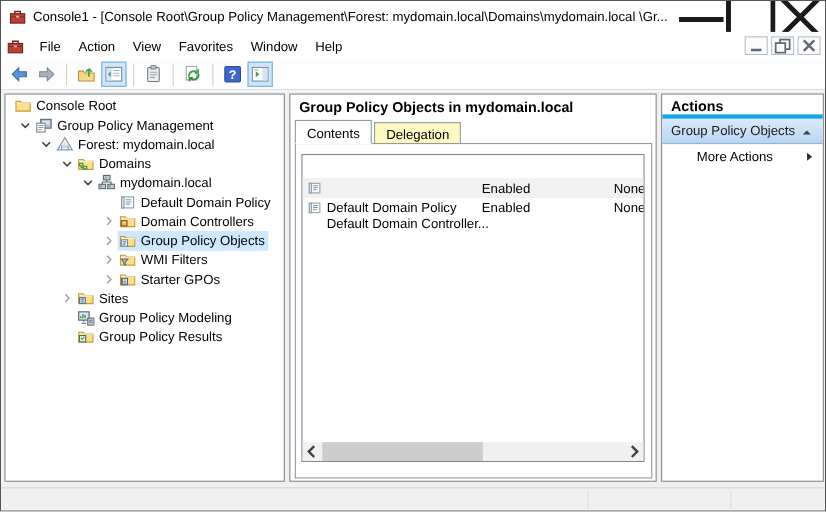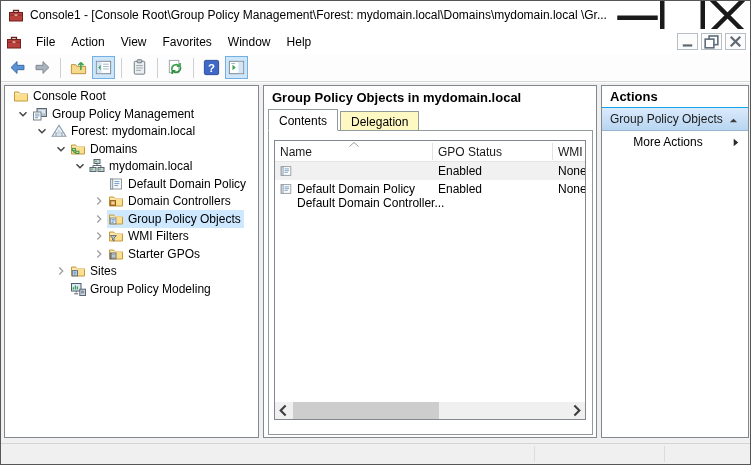--- a/index.html
+++ b/index.html
@@ -63,21 +63,21 @@
   .lv-row.alt{background:#f1f1f1;}
   .lv-cell{position:absolute;top:2px;font-size:12px;white-space:nowrap;}
   .lv-row-icon{position:absolute;left:4px;top:2px;width:14px;height:14px;}
   .lv-row-icon svg{width:14px;height:14px;display:block;}
   
   .hscroll{position:absolute;left:0;right:0;bottom:0;height:17px;background:#f0f0f0;}
   .hs-arrow{position:absolute;top:0;width:17px;height:17px;display:flex;align-items:center;justify-content:center;}
   .hs-arrow svg{width:10px;height:10px;}
   .hs-thumb{position:absolute;left:18px;top:0;width:146px;height:17px;background:#cdcdcd;}
   
-  .actions-title{height:22px;border-bottom:1px solid #0ea5e9;font-weight:bold;font-size:13px;padding:3px 0 0 8px;}
+  .actions-title{height:22px;border-bottom:4px solid #0ea5e9;font-weight:bold;font-size:13px;padding:3px 0 0 8px;}
   .actions-group{height:23px;background:linear-gradient(var(--abar-top,#dbeafc),var(--abar-bot,#b7d5f1));border-bottom:1px solid #98b5d1;position:relative;padding:4px 0 0 8px;font-size:12px;color:#1a1a1a;}
   .actions-group .tri{position:absolute;right:9px;top:7px;width:11px;height:11px;}
   .actions-more{height:22px;position:relative;text-align:center;padding:4px 20px 0 6px;font-size:12px;}
   .actions-more .tri{position:absolute;right:7px;top:6px;width:11px;height:11px;}
   .tri svg{width:100%;height:100%;display:block;}
   
   .statusbar{position:absolute;left:0;bottom:0;right:0;height:21px;background:#f0f0f0;border-top:1px solid #d4d4d4;}
   .sb-div{position:absolute;top:2px;bottom:2px;width:1px;background:#dcdcdc;}
   .icon{display:inline-block;}
   .icon svg{display:block;width:100%;height:100%;}
@@ -425,43 +425,44 @@
                   <rect x="1.5" y="2.5" width="9.5" height="7.5" fill="#dce9f5" stroke="#4f5d6b"></rect>
                   <path d="M3.4 8.4V6.2M5.4 8.4V4.4M7.4 8.4V5.4" stroke="#3da04b" stroke-width="1.3"></path>
                   <path d="M6.2 10v1.6M4.2 12.8h4" stroke="#4f5d6b"></path>
                   <rect x="9.8" y="8.2" width="5.7" height="6.3" fill="#cdd8e2" stroke="#5b6671"></rect>
                   <path d="M11 10.2h3.2M11 11.8h3.2" stroke="#68788a"></path>
                 </svg>
               </span>
               <span class="tree-label">Group Policy Modeling</span>
             </span>
           </div>
+          <div class="tree-row" style="top: 212px;">
+            <span class="tree-sel" style="left: 64px;">
+              <span class="tree-icon icon">
+                <svg viewBox="0 0 16 16">
+                  <path d="M1.5 13V4h4.2l1.2 1.7h7.6V13z" fill="#fcdf8d" stroke="#c49a3f"></path>
+                  <path d="M2.2 5.9h12.3" stroke="#fff3cf" fill="none" opacity=".9"></path>
+                  <rect x="2.3" y="7" width="5.6" height="5.8" fill="#eef3ee" stroke="#5a6a5a"></rect>
+                  <path d="M3.6 9.4l1.1 1.1 1.9-2.2" stroke="#3da04b" fill="none"></path>
+                </svg>
+              </span>
+              <span class="tree-label">Group Policy Results</span>
+            </span>
+          </div>
         </div>
     </div>
 
     <div class="pane center-pane">
       <div class="content-title">Group Policy Objects in mydomain.local</div>
       <div class="tab-strip">
           <span class="tab active">Contents</span>
           <span class="tab inactive">Delegation</span>
         </div>
       <div class="tab-page"></div>
       <div class="listview">
-        <div class="lv-header">
-            <span class="lv-col" style="left: 5px;">Name</span>
-            <span class="lv-sort icon" style="left: 72px;">
-              <svg viewBox="0 0 14 7">
-                <path d="M2.5 5.5L7 1.5l4.5 4" fill="none" stroke="#9a9a9a"></path>
-              </svg>
-            </span>
-            <span class="lv-col-line" style="left: 157px;"></span>
-            <span class="lv-col" style="left: 163px;">GPO Status</span>
-            <span class="lv-col-line" style="left: 277px;"></span>
-            <span class="lv-col" style="left: 283px;">WMI</span>
-          </div>
         <div>
             <div class="lv-row alt" style="top: 21px;">
               <span class="lv-row-icon icon">
                 <svg viewBox="0 0 16 16">
                   <rect x="2.5" y="3" width="11" height="10" fill="#fbfbf3" stroke="#8d99a5"></rect>
                   <rect x="2.5" y="3" width="2.2" height="10" fill="#dde3e9" stroke="#8d99a5"></rect>
                   <path d="M6.4 5.6h5M6.4 7.6h5M6.4 9.6h3.6" stroke="#6f9bd1"></path>
                 </svg>
               </span>
               <span class="lv-cell" style="left: 22px; margin-top: 32px;">Default Domain Controller...</span>

